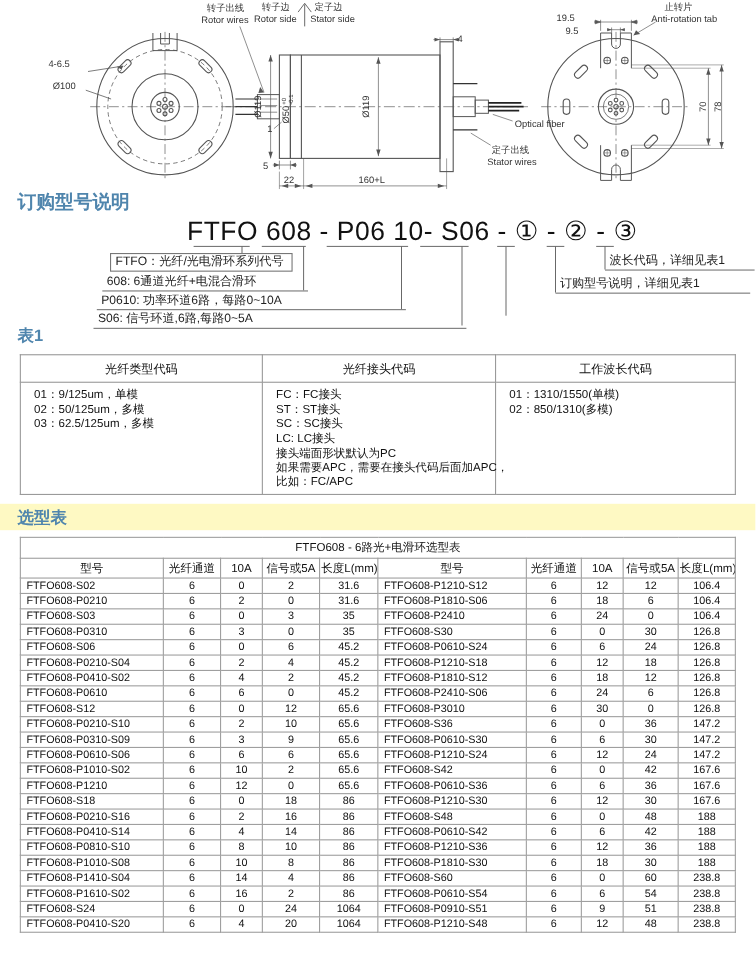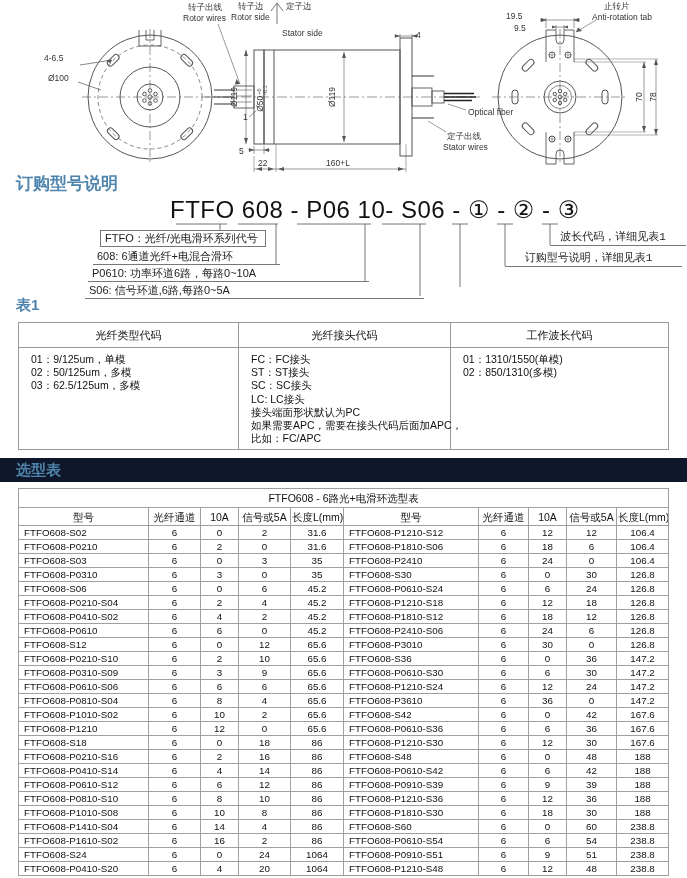--- a/index.html
+++ b/index.html
@@ -15,28 +15,28 @@
   .t1sec{position:absolute;left:0;top:296px;width:607px;height:162px;}
   .selsec{position:absolute;left:0;top:458px;width:687px;height:420px;}
   .blue-h{position:absolute;left:16px;top:0;font-size:17px;font-weight:bold;color:#4f85ad;margin:0;}
   .blue-h.small{font-size:15px;}
   
   .model-line{position:absolute;left:170px;top:24px;font-size:24px;color:#111;letter-spacing:0.5px;white-space:nowrap;}
   .leaders{position:absolute;left:0;top:0;}
   .code-item{position:absolute;font-size:11px;color:#222;line-height:15px;white-space:nowrap;
              border-bottom:1px solid #777;padding-left:4px;}
   .code-item.boxed{border:1px solid #777;}
-  .code-item.right{text-align:center;padding-right:14px;font-family:Liberation Mono, monospace;}
+  .code-item.right{text-align:left;padding-right:14px;}
   
   .t1{position:absolute;left:18px;top:26px;width:650px;border-collapse:collapse;table-layout:fixed;}
   .t1 th{border:1px solid #9a9a9a;height:22px;font-size:11px;font-weight:normal;color:#111;text-align:center;background:#fff;}
   .t1 td{border:1px solid #9a9a9a;vertical-align:top;padding:5px 12px 4px;font-size:10.5px;color:#111;margin-top:12px;}
   .t1-line{line-height:13.2px;white-space:nowrap;}
   
-  .bar{position:absolute;left:0;top:0;width:687px;height:24px;background:#0f172a;}
+  .bar{position:absolute;left:0;top:0;width:687px;height:24px;background:#fef9c3;}
   .bar .blue-h{top:3px;}
   .sel{position:absolute;left:18px;top:30px;width:650px;border-collapse:collapse;table-layout:fixed;font-size:9.8px;color:#111;}
   .sel td,.sel th{border:1px solid #9f9f9f;text-align:center;padding:0 1px;height:13px;line-height:12px;font-weight:normal;white-space:nowrap;overflow:hidden;}
   .sel .title-row td{height:18px;font-size:10.5px;}
   .sel .hdr th{height:17px;font-size:10.5px;}
   .sel td.model{text-align:left;padding-left:5px;}
 </style>
 </head>
 <body>
 
@@ -143,21 +143,21 @@
       </g>
     </svg>
     
     <span class="lbl" style="left:44px;top:53px">4-6.5</span>
     <span class="lbl" style="left:48px;top:73px">Ø100</span>
     <span class="lbl" style="left:188px;top:2px">转子出线</span>
     <span class="lbl" style="left:183px;top:13px">Rotor wires</span>
     <span class="lbl" style="left:238px;top:1px">转子边</span>
     <span class="lbl" style="left:231px;top:12px">Rotor side</span>
     <span class="lbl" style="left:286px;top:1px">定子边</span>
-    <span class="lbl" style="left:282px;top:28px">Stator side</span>
+    <span class="lbl" style="left:282px;top:12px">Stator side</span>
     <span class="lbl rot" style="left:224px;top:92px">Ø119</span>
     <span class="lbl rot" style="left:248px;top:92px"><span>Ø50</span><span class="tol">
           <i>+0</i>
           <i>-0.1</i>
         </span></span>
     <span class="lbl rot" style="left:322px;top:92px">Ø119</span>
     <span class="lbl" style="left:243px;top:112px">1</span>
     <span class="lbl" style="left:239px;top:146px">5</span>
     <span class="lbl" style="left:258px;top:158px">22</span>
     <span class="lbl" style="left:326px;top:158px">160+L</span>
@@ -407,32 +407,20 @@
             <td>6</td>
             <td>6</td>
             <td>65.6</td>
             <td class="model">FTFO608-P1210-S24</td>
             <td>6</td>
             <td>12</td>
             <td>24</td>
             <td>147.2</td>
           </tr>
           <tr>
-            <td class="model">FTFO608-P0810-S04</td>
-            <td>6</td>
-            <td>8</td>
-            <td>4</td>
-            <td>65.6</td>
-            <td class="model">FTFO608-P3610</td>
-            <td>6</td>
-            <td>36</td>
-            <td>0</td>
-            <td>147.2</td>
-          </tr>
-          <tr>
             <td class="model">FTFO608-P1010-S02</td>
             <td>6</td>
             <td>10</td>
             <td>2</td>
             <td>65.6</td>
             <td class="model">FTFO608-S42</td>
             <td>6</td>
             <td>0</td>
             <td>42</td>
             <td>167.6</td>
@@ -476,32 +464,20 @@
           <tr>
             <td class="model">FTFO608-P0410-S14</td>
             <td>6</td>
             <td>4</td>
             <td>14</td>
             <td>86</td>
             <td class="model">FTFO608-P0610-S42</td>
             <td>6</td>
             <td>6</td>
             <td>42</td>
-            <td>188</td>
-          </tr>
-          <tr>
-            <td class="model">FTFO608-P0610-S12</td>
-            <td>6</td>
-            <td>6</td>
-            <td>12</td>
-            <td>86</td>
-            <td class="model">FTFO608-P0910-S39</td>
-            <td>6</td>
-            <td>9</td>
-            <td>39</td>
             <td>188</td>
           </tr>
           <tr>
             <td class="model">FTFO608-P0810-S10</td>
             <td>6</td>
             <td>8</td>
             <td>10</td>
             <td>86</td>
             <td class="model">FTFO608-P1210-S36</td>
             <td>6</td>

